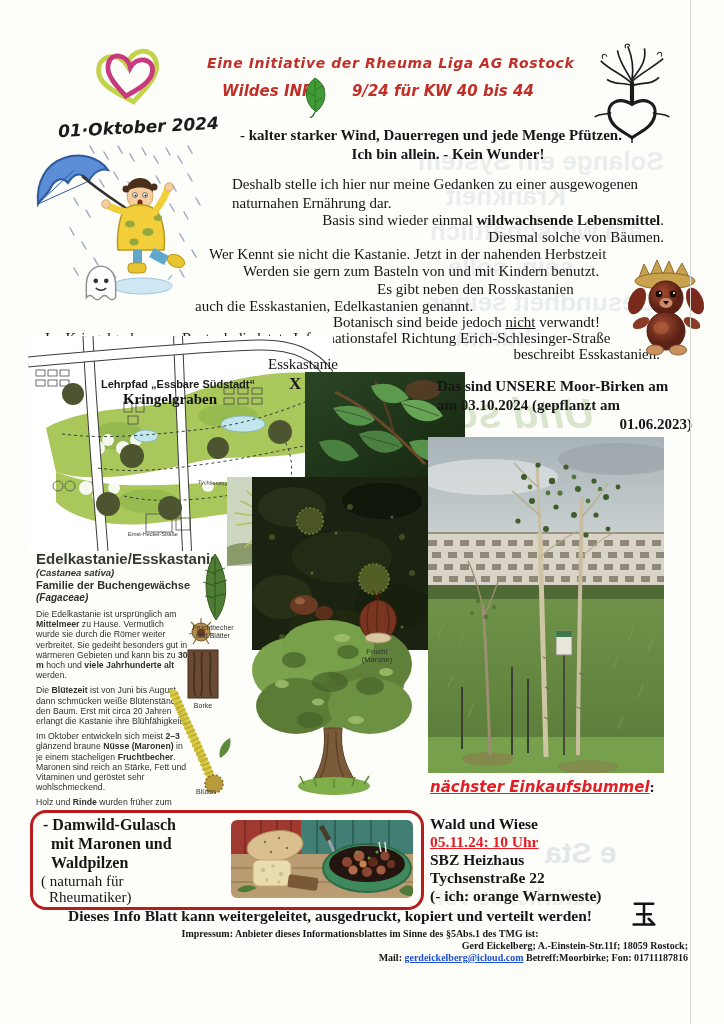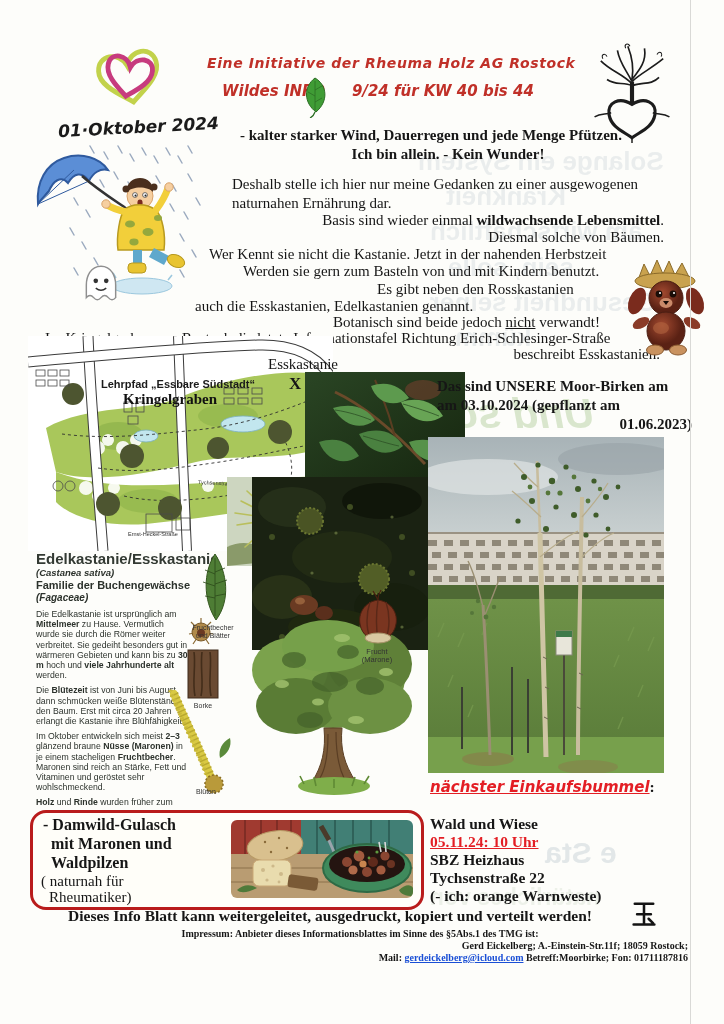--- a/index.html
+++ b/index.html
@@ -35,21 +35,21 @@
   <div class="bleed" style="left:455px;top:322px;font-size:26px;">kümm</div>
   <div class="bleed" style="left:452px;top:390px;font-size:42px;color:#7fae5a;opacity:.28;font-style:italic;">Und so</div>
   <div class="bleed" style="left:545px;top:836px;font-size:30px;opacity:.24;">e Sta</div>
   <div class="bleed" style="left:60px;top:884px;font-size:23px;color:#9ab08f;opacity:.15;width:540px;">natürliches von Wiese, Strauch und Baum</div>
 
   <svg style="position:absolute;left:90px;top:42px;" width="78" height="68" viewBox="0 0 80 70">
     <path d="M40 24 C34 8 12 8 10 25 C8 40 28 52 40 62 C52 52 72 40 70 25 C68 8 46 8 40 24 Z" fill="none" stroke="#c2d24b" stroke-width="5" transform="rotate(-10 40 35)"></path>
     <path d="M40 26 C35 13 18 13 17 26 C16 38 30 48 40 56 C50 48 64 38 63 26 C62 13 45 13 40 26 Z" fill="none" stroke="#c73b7e" stroke-width="5" transform="rotate(9 40 35)"></path>
   </svg>
 
-  <div class="t hand red" style="left:207px;top:55px;font-size:14px;letter-spacing:.6px;">Eine Initiative der Rheuma Holz AG Rostock</div>
+  <div class="t hand red" style="left:207px;top:55px;font-size:14px;letter-spacing:.6px;">Eine Initiative der Rheuma Liga AG Rostock</div>
   <div class="t hand red" style="left:222px;top:83px;font-size:15px;">Wildes INFO</div>
   <svg style="position:absolute;left:298px;top:76px;" width="34" height="42" viewBox="0 0 34 42">
     <path d="M17 2 C29 9 31 25 18 36 C6 27 5 11 17 2 Z" fill="#3f9c35" stroke="#2c6e24" stroke-width="1"></path>
     <path d="M17 5 L17 34 M17 14 L24 10 M17 20 L10 16 M17 26 L24 22" stroke="#2c6e24" stroke-width=".8" fill="none"></path>
     <path d="M17 36 C16 39 14 41 12 42" stroke="#2c6e24" stroke-width="1.2" fill="none"></path>
   </svg>
   <div class="t hand red" style="left:352px;top:83px;font-size:15px;">9/24 für KW 40 bis 44</div>
 
   <svg style="position:absolute;left:580px;top:40px;" width="104" height="104" viewBox="0 0 100 100">
     <g fill="none" stroke="#1c1c1c">
@@ -380,21 +380,21 @@
   </svg>
 
   <div class="t botany" style="left:36px;top:551px;width:200px;font-size:15px;line-height:16px;font-weight:bold;color:#333a33;">Edelkastanie/Esskastanie</div>
   <div class="t botany" style="left:36px;top:568px;font-style:italic;font-size:9.5px;font-weight:bold;">(Castanea sativa)</div>
   <div class="t botany" style="left:36px;top:580px;font-size:11px;font-weight:bold;">Familie der Buchengewächse</div>
   <div class="t botany" style="left:36px;top:593px;font-style:italic;font-size:10px;font-weight:bold;">(Fagaceae)</div>
   <div class="t botany" style="left:36px;top:609px;width:152px;height:200px;overflow:hidden;">
     <p><span>Die Edelkastanie ist ursprünglich am </span><span style="font-weight: bold;">Mittelmeer</span><span> zu Hause. Vermutlich wurde sie durch die Römer weiter verbreitet. Sie gedeiht besonders gut in wärmeren Gebieten und kann bis zu </span><span style="font-weight: bold;">30 m</span><span> hoch und </span><span style="font-weight: bold;">viele Jahrhunderte alt</span><span> werden.</span></p>
     <p><span>Die </span><span style="font-weight: bold;">Blütezeit</span><span> ist von Juni bis August, dann schmücken weiße Blütenstände den Baum. Erst mit circa 20 Jahren erlangt die Kastanie ihre Blühfähigkeit.</span></p>
     <p><span>Im Oktober entwickeln sich meist </span><span style="font-weight: bold;">2–3</span><span> glänzend braune </span><span style="font-weight: bold;">Nüsse (Maronen)</span><span> in je einem stacheligen </span><span style="font-weight: bold;">Fruchtbecher</span><span>. Maronen sind reich an Stärke, Fett und Vitaminen und geröstet sehr wohlschmeckend.</span></p>
-    <p><span style="font-weight: bold;">Holz</span><span> und </span><span style="font-weight: bold;">Rinde</span><span> wurden früher zum Gerben verwendet, das Holz auch für den Schiffsbau.</span></p>
+    <p><span style="font-weight: normal;">Holz</span><span> und </span><span style="font-weight: bold;">Rinde</span><span> wurden früher zum Gerben verwendet, das Holz auch für den Schiffsbau.</span></p>
   </div>
 
   <svg style="position:absolute;left:183px;top:552px;" width="58" height="100" viewBox="0 0 58 100">
     <path d="M32 2 C44 20 48 48 33 68 C20 48 20 20 32 2 Z" fill="#4e7d35" stroke="#35571f"></path>
     <path d="M32 6 L32 64 M32 20 L42 16 M32 32 L44 28 M32 44 L42 42 M32 22 L22 18 M32 34 L20 30 M32 46 L22 44" stroke="#2c4a1a" stroke-width=".8" fill="none"></path>
     <g stroke="#8a6a34" stroke-width="1.2">
       <path d="M18 80 L18 66 M18 80 L8 70 M18 80 L28 70 M18 80 L6 82 M18 80 L30 82 M18 80 L10 92 M18 80 L26 92"></path>
     </g>
     <circle cx="18" cy="80" r="9" fill="#b08a4a" stroke="#7a5a28"></circle>
     <circle cx="18" cy="81" r="4" fill="#6b3a22"></circle>

